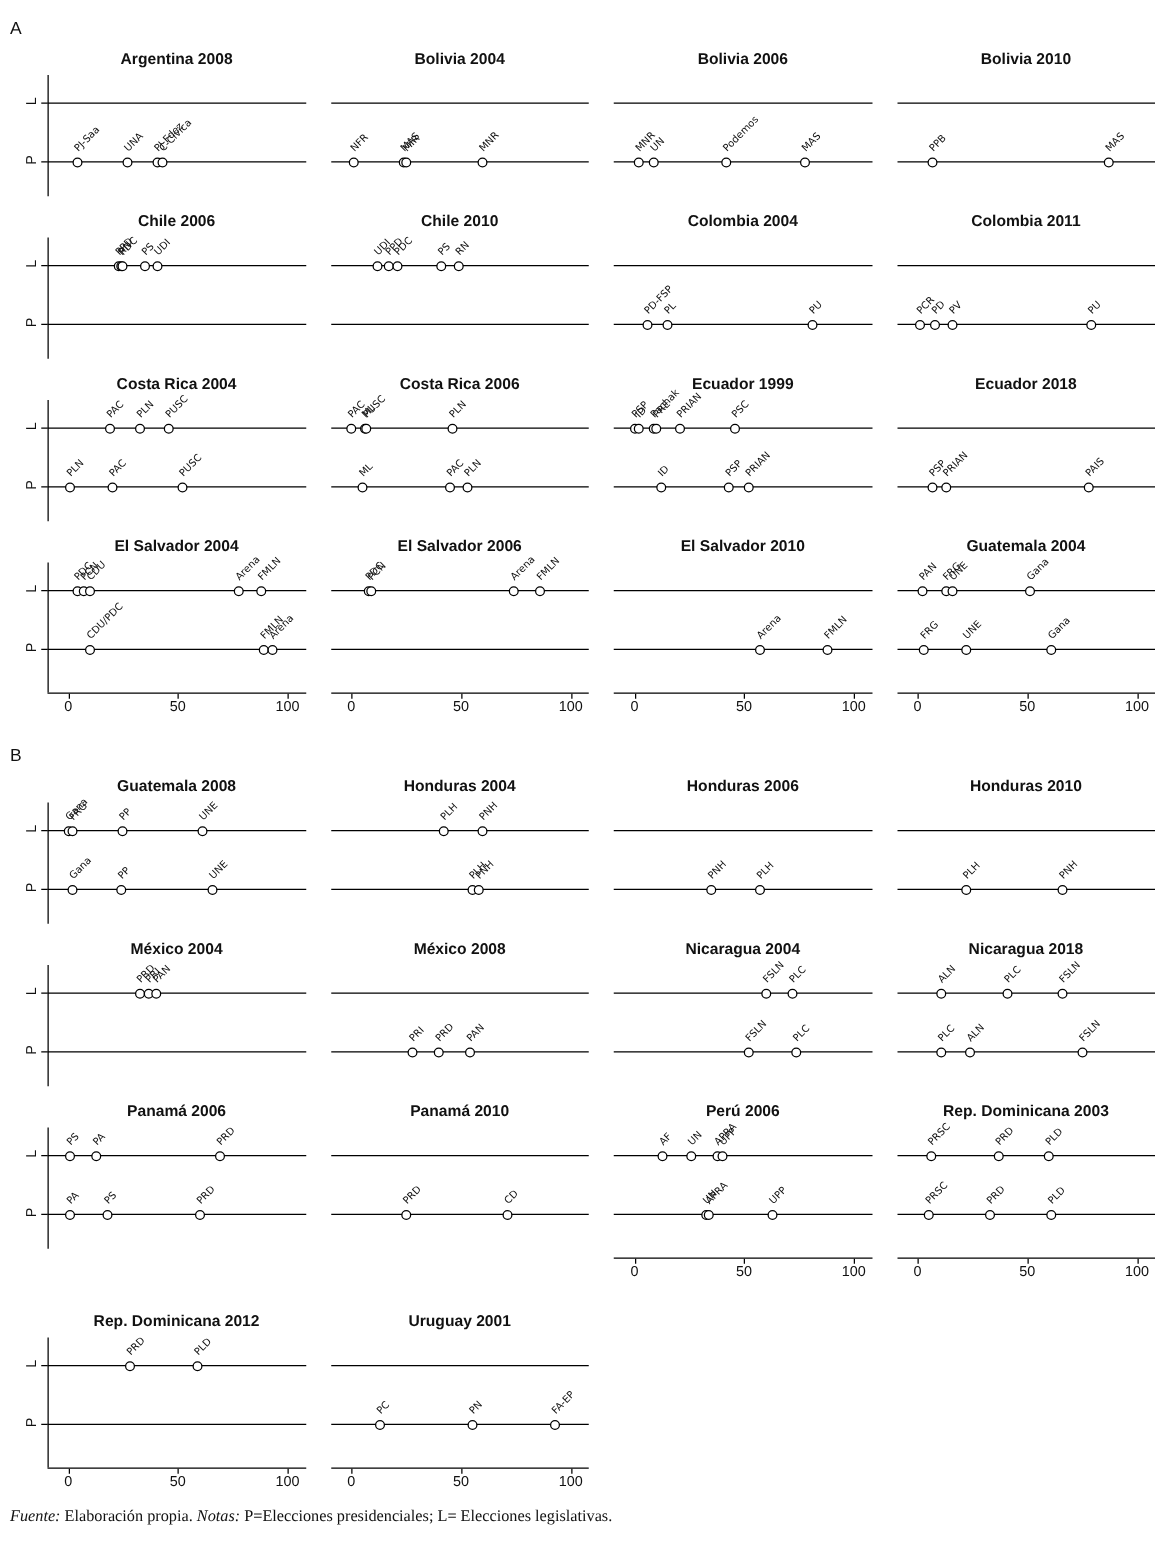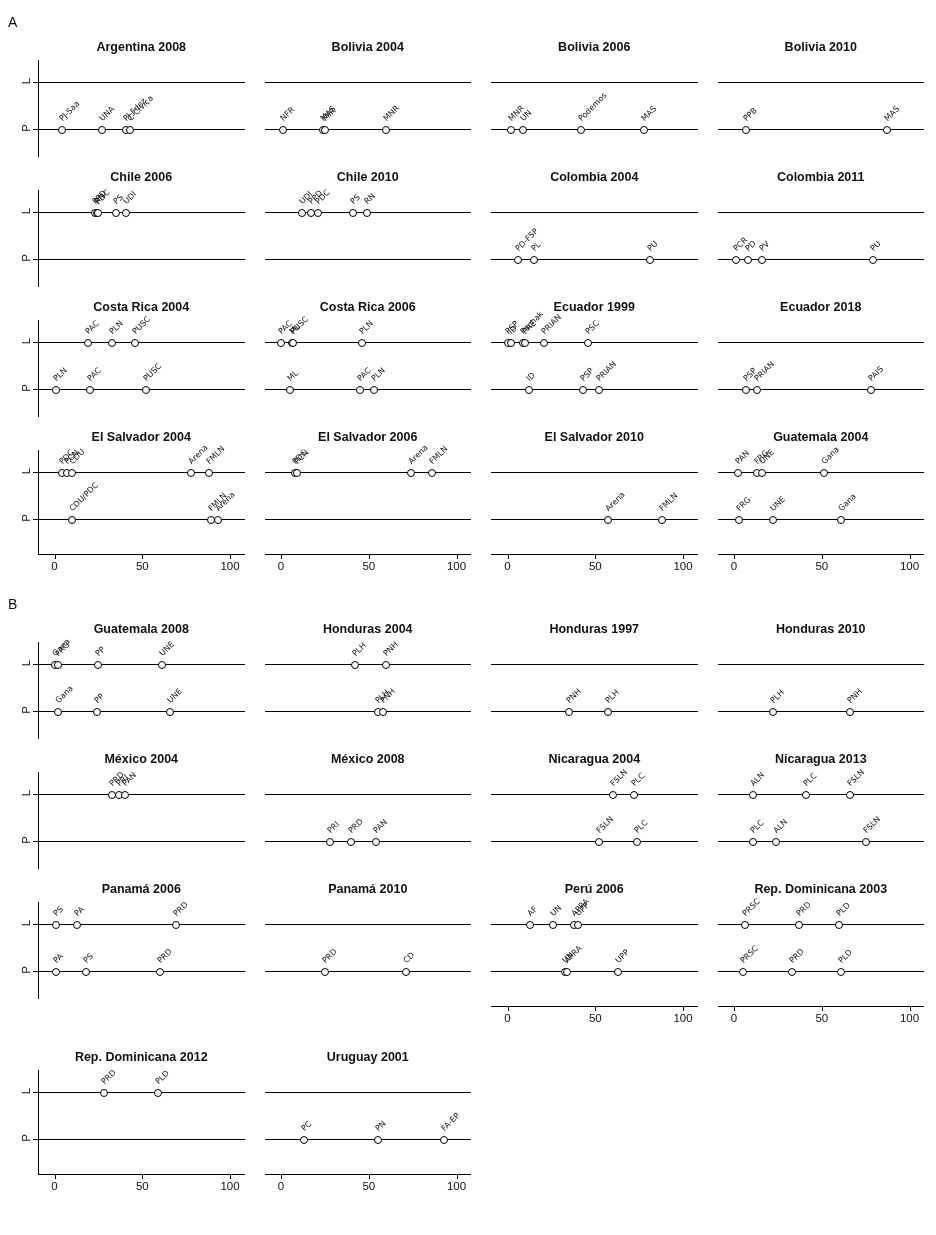--- a/index.html
+++ b/index.html
@@ -436,21 +436,21 @@
               <div class="hline" style="top: 67px;"></div>
               <div class="dot" style="left: 54.75%; top: 63.5px;"></div>
               <div class="plabel" style="left: calc(54.75% + 2px); top: 52px;">PLH</div>
               <div class="dot" style="left: 57.3%; top: 63.5px;"></div>
               <div class="plabel" style="left: calc(57.3% + 2px); top: 52px;">PNH</div>
             </div>
           </div>
         </div>
         <div class="cell">
           <div class="panel">
-            <div class="panel-title">Honduras 1997</div>
+            <div class="panel-title">Honduras 2006</div>
             <div class="plot">
               <div class="hline" style="top: 20px;"></div>
               <div class="hline" style="top: 67px;"></div>
               <div class="dot" style="left: 37.75%; top: 63.5px;"></div>
               <div class="plabel" style="left: calc(37.75% + 2px); top: 52px;">PNH</div>
               <div class="dot" style="left: 56.45%; top: 63.5px;"></div>
               <div class="plabel" style="left: calc(56.45% + 2px); top: 52px;">PLH</div>
             </div>
           </div>
         </div>
@@ -514,21 +514,21 @@
               <div class="hline" style="top: 67px;"></div>
               <div class="dot" style="left: 52.2%; top: 63.5px;"></div>
               <div class="plabel" style="left: calc(52.2% + 2px); top: 52px;">FSLN</div>
               <div class="dot" style="left: 70.9%; top: 63.5px;"></div>
               <div class="plabel" style="left: calc(70.9% + 2px); top: 52px;">PLC</div>
             </div>
           </div>
         </div>
         <div class="cell">
           <div class="panel">
-            <div class="panel-title">Nicaragua 2013</div>
+            <div class="panel-title">Nicaragua 2018</div>
             <div class="plot">
               <div class="hline" style="top: 20px;"></div>
               <div class="dot" style="left: 17.35%; top: 16.5px;"></div>
               <div class="plabel" style="left: calc(17.35% + 2px); top: 5px;">ALN</div>
               <div class="dot" style="left: 42.85%; top: 16.5px;"></div>
               <div class="plabel" style="left: calc(42.85% + 2px); top: 5px;">PLC</div>
               <div class="dot" style="left: 64.1%; top: 16.5px;"></div>
               <div class="plabel" style="left: calc(64.1% + 2px); top: 5px;">FSLN</div>
               <div class="hline" style="top: 67px;"></div>
               <div class="dot" style="left: 17.35%; top: 63.5px;"></div>
@@ -689,13 +689,16 @@
               <div class="xlab" style="left: 50.5%;">50</div>
               <div class="xtick" style="left: 93%;"></div>
               <div class="xlab" style="left: 93%;">100</div>
             </div>
           </div>
         </div>
         <div class="cell"></div>
         <div class="cell"></div>
       </div>
     </div>
+  <div class="footnote">
+    <span class="it">Fuente:</span><span> Elaboración propia. </span><span class="it">Notas:</span><span> P=Elecciones presidenciales; L= Elecciones legislativas.</span>
+  </div>
 </div>
 
 </body></html>

